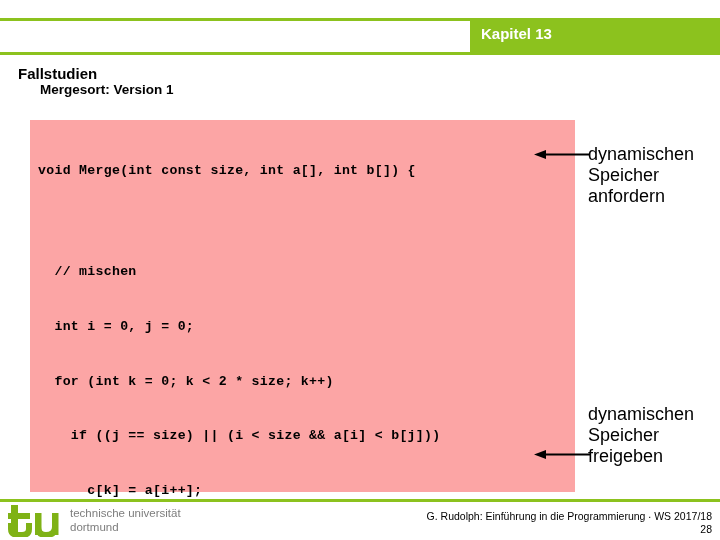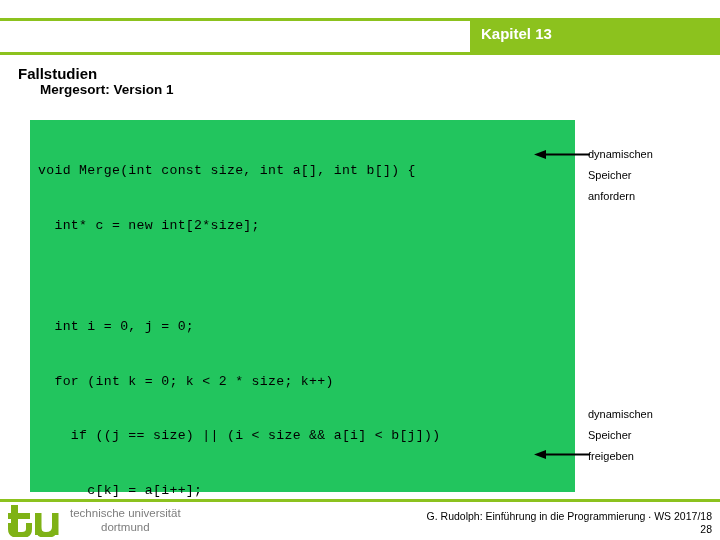--- a/index.html
+++ b/index.html
@@ -81,43 +81,43 @@
     padding-left: 10px;
   }
 
   
   .code-block {
     position: absolute;
     left: 30px;
     top: 120px;
     width: 545px;
     height: 372px;
-    background: #22c55e;
+    background: #fca5a5;
     box-sizing: border-box;
     padding: 6px 0 0 8px;
     font-family: "Liberation Mono", "DejaVu Sans Mono", monospace;
     font-size: 13.2px;
-    font-weight: normal;
+    font-weight: bold;
     line-height: 18.2px;
     color: #000000;
     white-space: pre;
     letter-spacing: 0.3px;
   }
   .code-line {
     white-space: pre;
     height: 18.2px;
   }
   .code-line.blank {
     height: 10px;
   }
 
   
   .annot {
     position: absolute;
-    font-size: 11px;
+    font-size: 18px;
     line-height: 21px;
     color: #000000;
     white-space: nowrap;
   }
   .annot-top { left: 588px; top: 144px; }
   .annot-bottom { left: 588px; top: 404px; }
 
   .arrow {
     position: absolute;
     height: 11px;
@@ -134,21 +134,20 @@
     width: 720px;
     height: 3px;
     background: #8cc21e;
   }
   .logo {
     position: absolute;
     left: 8px;
     top: 505px;
     width: 200px;
     height: 32px;
-    text-align: center;
   }
   .logo-mark {
     position: absolute;
     left: 0;
     top: 0;
   }
   .logo-text {
     position: absolute;
     left: 62px;
     top: 2px;
@@ -183,22 +182,22 @@
 <div class="header-band"></div>
 <div class="header-white"></div>
 <div class="header-rule-bottom"></div>
 <div class="header-left-title">Fallstudien</div>
 <div class="header-right-title">Kapitel 13</div>
 
 <div class="slide-title">Mergesort: Version 1</div>
 
 <div class="code-block">
   <div class="code-line">void Merge(int const size, int a[], int b[]) {</div>
-  <div class="code-line">  int* c = new int[2*size];</div>
   <div class="code-line blank"></div>
+  <div class="code-line">  // mischen</div>
   <div class="code-line">  int i = 0, j = 0;</div>
   <div class="code-line">  for (int k = 0; k &lt; 2 * size; k++)</div>
   <div class="code-line">    if ((j == size) || (i &lt; size &amp;&amp; a[i] &lt; b[j]))</div>
   <div class="code-line">      c[k] = a[i++];</div>
   
   
   
   
   
   

